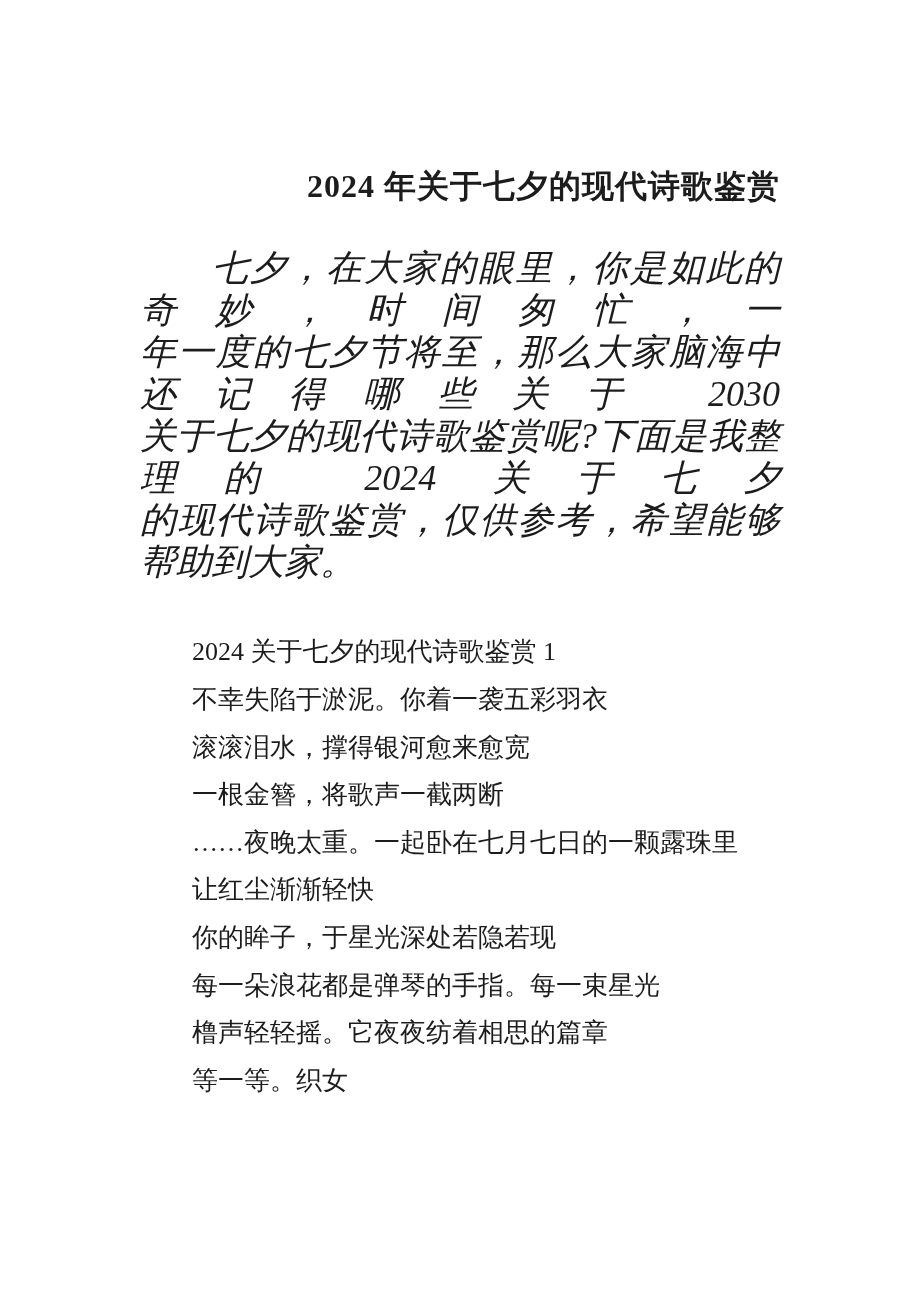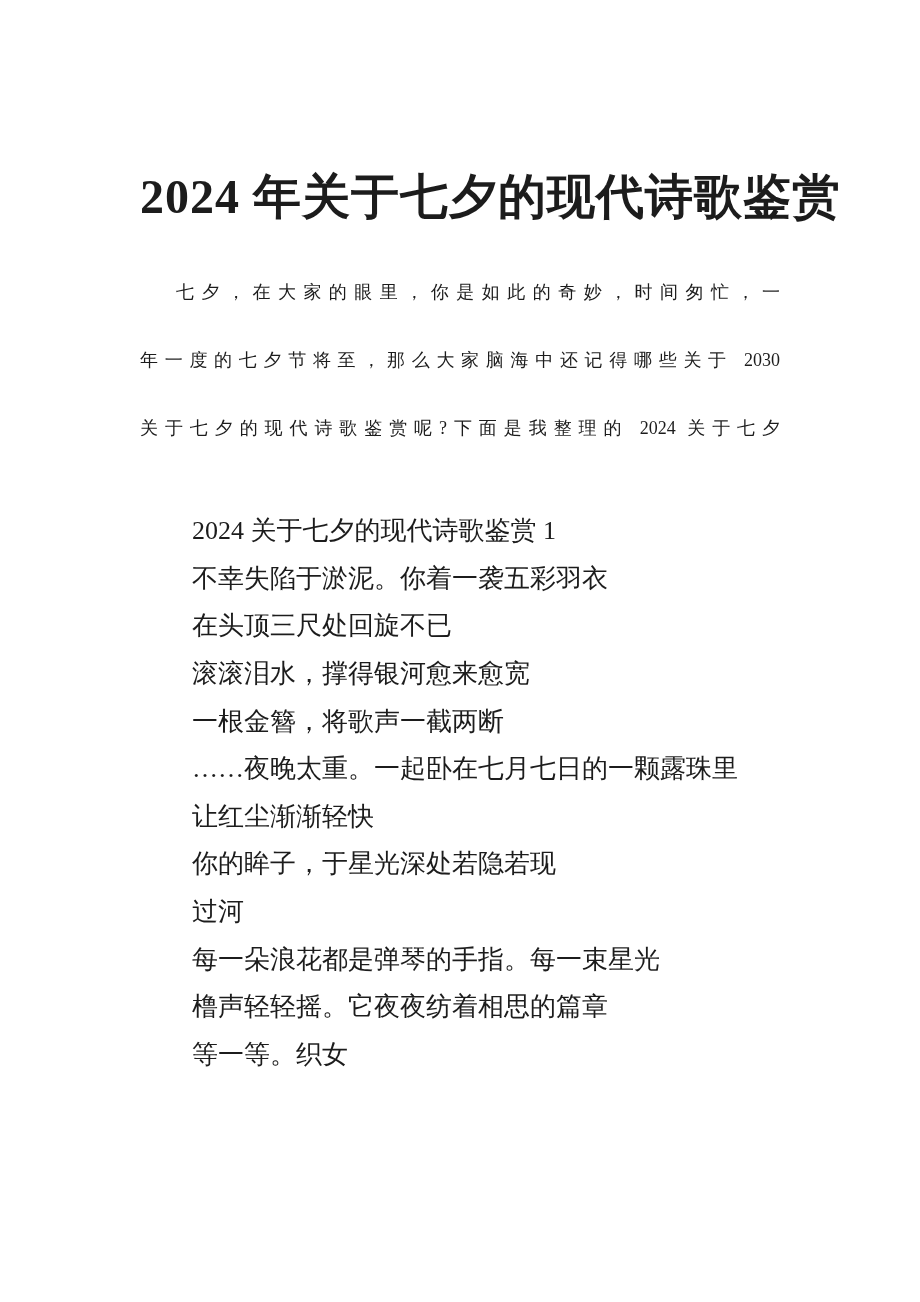--- a/index.html
+++ b/index.html
@@ -16,31 +16,32 @@
     box-sizing: border-box;
   }
   .doc-page {
     width: 920px;
     height: 1302px;
     box-sizing: border-box;
     padding: 140px 140px 0 140px;
     background: #ffffff;
   }
   .doc-title {
-    font-size: 48px;
+    font-size: 32px;
     line-height: 50px;
     font-weight: bold;
     text-align: right;
     letter-spacing: 1px;
     white-space: nowrap;
   }
   .intro {
     margin-top: 36px;
-    font-size: 18px;
-    line-height: 68px;
+    font-size: 36px;
+    line-height: 42px;
+    font-style: italic;
   }
   .intro-line {
     text-align: justify;
     text-align-last: justify;
   }
   .intro-line.first {
     text-indent: 2em;
   }
   .intro-line.last {
     text-align-last: left;
@@ -60,30 +61,29 @@
 <body>
 
 <div class="doc-page">
 
   <h1 class="doc-title">2024 年关于七夕的现代诗歌鉴赏</h1>
 
   <div class="intro">
     <div class="intro-line first">七夕，在大家的眼里，你是如此的奇妙，时间匆忙，一</div>
     <div class="intro-line">年一度的七夕节将至，那么大家脑海中还记得哪些关于 2030</div>
     <div class="intro-line">关于七夕的现代诗歌鉴赏呢?下面是我整理的 2024 关于七夕</div>
+    <div class="intro-line last">的现代诗歌鉴赏，仅供参考，希望能够帮助到大家。</div>
   </div>
 
   <div class="poem">
     <div class="poem-heading">2024 关于七夕的现代诗歌鉴赏 1</div>
     <div class="poem-line">不幸失陷于淤泥。你着一袭五彩羽衣</div>
-    <div class="poem-line">在头顶三尺处回旋不已</div>
     <div class="poem-line">滚滚泪水，撑得银河愈来愈宽</div>
     <div class="poem-line">一根金簪，将歌声一截两断</div>
     <div class="poem-line">……夜晚太重。一起卧在七月七日的一颗露珠里</div>
     <div class="poem-line">让红尘渐渐轻快</div>
     <div class="poem-line">你的眸子，于星光深处若隐若现</div>
-    <div class="poem-line">过河</div>
     <div class="poem-line">每一朵浪花都是弹琴的手指。每一束星光</div>
     <div class="poem-line">橹声轻轻摇。它夜夜纺着相思的篇章</div>
     <div class="poem-line">等一等。织女</div>
   </div>
 
 </div>
 
 </body></html>

